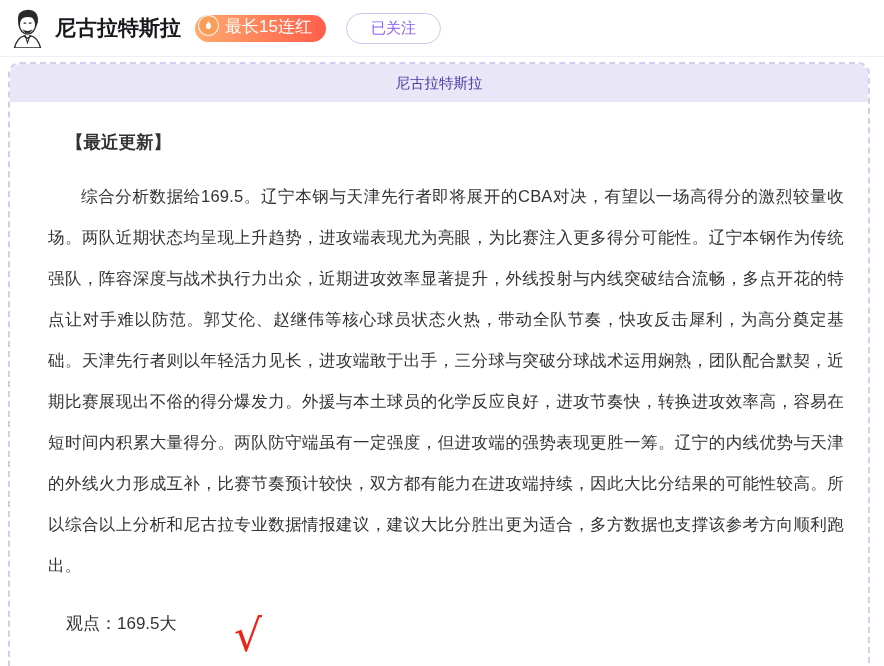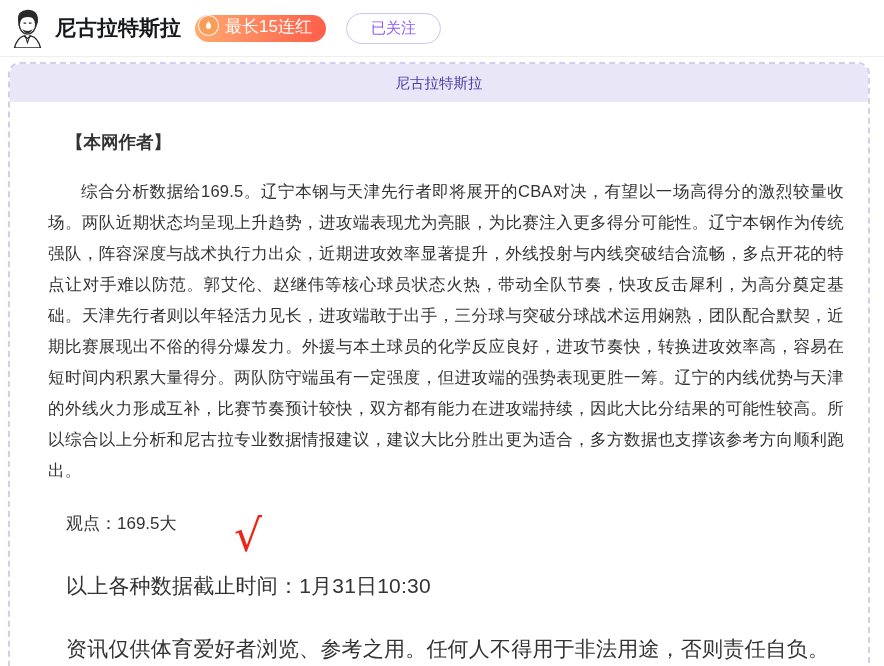--- a/index.html
+++ b/index.html
@@ -42,21 +42,21 @@
   .unlock-banner {
     height: 38px; background: #e9e6f8; border-radius: 10px 10px 0 0;
     display: flex; align-items: center; justify-content: center;
     color: #4c3ba4; font-size: 14.5px;
   }
   .inner { padding: 26px 24px 0 38px; }
 
   .section-title { font-size: 17.5px; font-weight: bold; color: #333; padding-left: 18px; margin-top: 2px; }
 
   .analysis {
-    margin-top: 22px; font-size: 16.5px; line-height: 31px; color: #333;
+    margin-top: 22px; font-size: 16.5px; line-height: 41px; color: #333;
     text-align: justify; text-indent: 2em; letter-spacing: 0.2px;
   }
 
   .viewpoint-row { position: relative; margin-top: 24px; height: 34px;
     font-size: 17px; color: #333; padding-left: 18px; line-height: 28px; }
   .check-mark {
     position: absolute; left: 186px; top: 4px; color: #ee2417;
     font-size: 44px; line-height: 1; font-weight: normal;
     font-family: "DejaVu Sans", sans-serif;
   }
@@ -93,21 +93,21 @@
       </svg>
     </span>
     <span>最长15连红</span>
   </span>
   <button class="follow-btn">已关注</button>
 </div>
 
 <div class="content-box">
   <div class="unlock-banner">尼古拉特斯拉</div>
   <div class="inner">
-    <div class="section-title">【本网作者】</div>
+    <div class="section-title">【最近更新】</div>
     <p class="analysis">综合分析数据给169.5。辽宁本钢与天津先行者即将展开的CBA对决，有望以一场高得分的激烈较量收场。两队近期状态均呈现上升趋势，进攻端表现尤为亮眼，为比赛注入更多得分可能性。辽宁本钢作为传统强队，阵容深度与战术执行力出众，近期进攻效率显著提升，外线投射与内线突破结合流畅，多点开花的特点让对手难以防范。郭艾伦、赵继伟等核心球员状态火热，带动全队节奏，快攻反击犀利，为高分奠定基础。天津先行者则以年轻活力见长，进攻端敢于出手，三分球与突破分球战术运用娴熟，团队配合默契，近期比赛展现出不俗的得分爆发力。外援与本土球员的化学反应良好，进攻节奏快，转换进攻效率高，容易在短时间内积累大量得分。两队防守端虽有一定强度，但进攻端的强势表现更胜一筹。辽宁的内线优势与天津的外线火力形成互补，比赛节奏预计较快，双方都有能力在进攻端持续，因此大比分结果的可能性较高。所以综合以上分析和尼古拉专业数据情报建议，建议大比分胜出更为适合，多方数据也支撑该参考方向顺利跑出。</p>
 
     <div class="viewpoint-row">
       <span>观点：169.5大</span>
       <span class="check-mark">√</span>
     </div>
 
     <p class="meta-line cutoff">以上各种数据截止时间：1月31日10:30</p>
     <p class="meta-line disclaimer">资讯仅供体育爱好者浏览、参考之用。任何人不得用于非法用途，否则责任自负。</p>
   </div>

